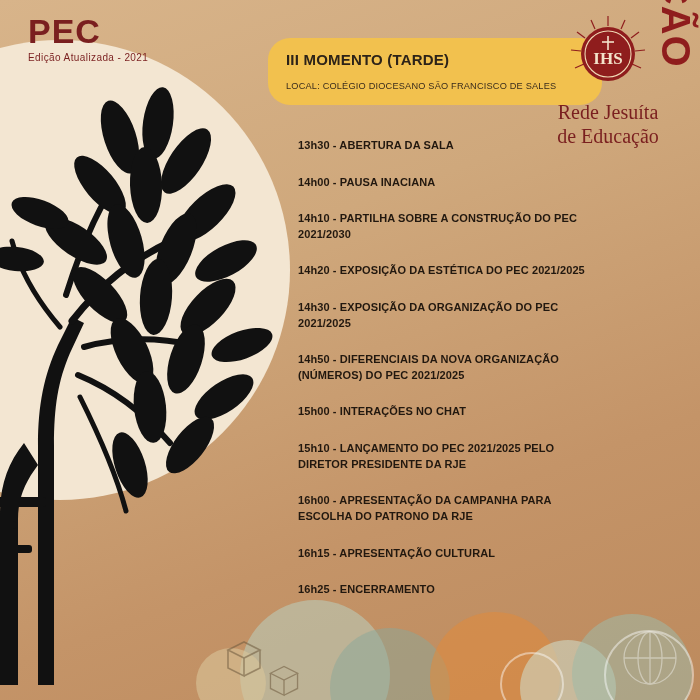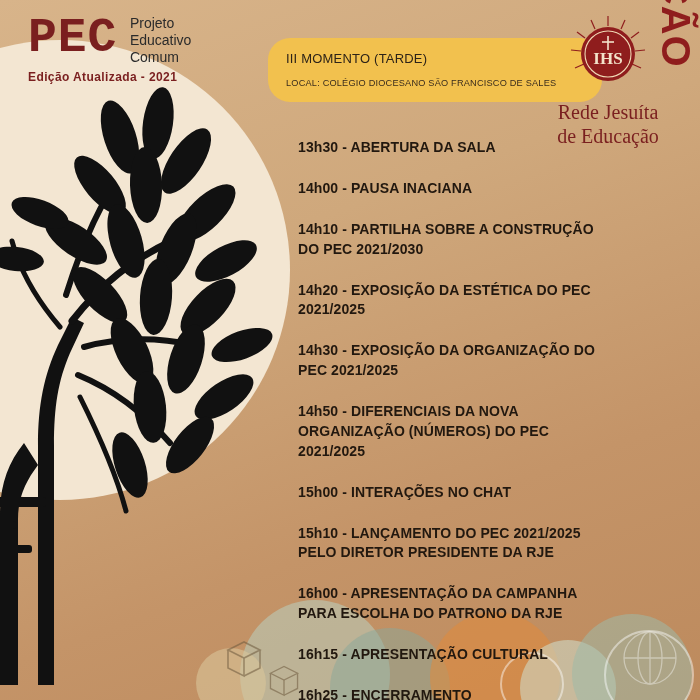--- a/index.html
+++ b/index.html
@@ -70,43 +70,43 @@
 
   
   .pec-logo {
     position: absolute;
     left: 28px;
     top: 14px;
     width: 230px;
     z-index: 6;
   }
   .pec-mark {
-    font-family: Liberation Mono, monospace;
-    font-size: 48px;
+    font-family: Liberation Sans, sans-serif;
+    font-size: 34px;
     font-weight: bold;
     color: #7a1f1f;
     letter-spacing: 1px;
     line-height: 1;
     display: inline-block;
     vertical-align: top;
   }
   .pec-words {
     display: inline-block;
     vertical-align: top;
     margin-left: 8px;
     margin-top: 1px;
     font-family: "Liberation Sans", sans-serif;
     font-size: 14px;
     line-height: 1.22;
     color: #2b2b2b;
   }
   .pec-edition {
     margin-top: 4px;
-    font-size: 12px;
-    font-weight: bold;
+    font-size: 10px;
+    font-weight: normal;
     color: #7a1f1f;
     letter-spacing: .4px;
   }
 
   .rje-logo {
     position: absolute;
     right: 22px;
     top: 14px;
     width: 140px;
     text-align: center;
@@ -125,22 +125,22 @@
     position: absolute;
     left: 268px;
     top: 38px;
     width: 300px;
     padding: 12px 16px 12px 18px;
     background: #f2c14e;
     border-radius: 22px;
     z-index: 5;
   }
   .info-title {
-    font-size: 13px;
-    font-weight: normal;
+    font-size: 15px;
+    font-weight: bold;
     color: #2d2318;
     line-height: 1.38;
     letter-spacing: .2px;
   }
   .info-sub {
     margin-top: 9px;
     font-size: 9.2px;
     font-weight: normal;
     color: #3a2c1c;
     line-height: 1.42;
@@ -149,21 +149,21 @@
 
   
   .schedule {
     position: absolute;
     left: 298px;
     top: 138px;
     width: 300px;
     z-index: 5;
   }
   .sched-item {
-    font-size: 14px;
+    font-size: 11px;
     font-weight: bold;
     color: #22180f;
     line-height: 1.42;
     letter-spacing: .1px;
     margin-bottom: 21px;
   }
 
   
   .vertical-title {
     position: absolute;
@@ -260,25 +260,20 @@
         <ellipse cx="210" cy="400" rx="15" ry="34" transform="rotate(38 210 400)"></ellipse>
         <ellipse cx="150" cy="420" rx="15" ry="34" transform="rotate(-18 150 420)"></ellipse>
         <ellipse cx="60" cy="168" rx="13" ry="30" transform="rotate(-70 60 168)"></ellipse>
         <ellipse cx="36" cy="214" rx="12" ry="28" transform="rotate(-84 36 214)"></ellipse>
       </g>
     </g>
   </svg>
 
   <div class="pec-logo">
     <span class="pec-mark">PEC</span>
-    <span class="pec-words">
-      <div>Projeto</div>
-      <div>Educativo</div>
-      <div>Comum</div>
-    </span>
     <div class="pec-edition">Edição Atualizada - 2021</div>
   </div>
 
   <div class="rje-logo">
     <svg width="78" height="78" viewBox="0 0 78 78">
       <g stroke="#8f1d1d" stroke-width="1.2" fill="none">
         <g>
           <line x1="39" y1="2" x2="39" y2="12"></line>
           <line x1="56" y1="6" x2="52" y2="15"></line>
           <line x1="70" y1="18" x2="62" y2="24"></line>

